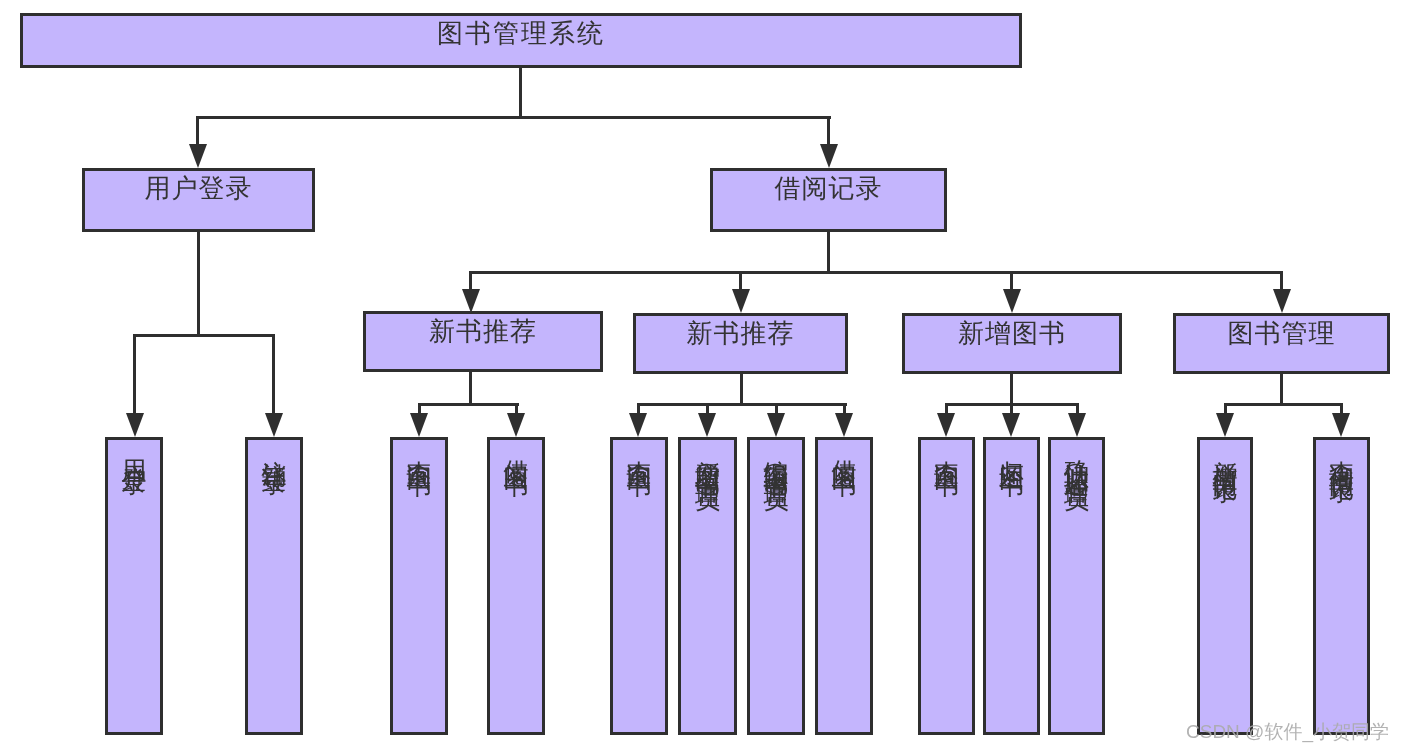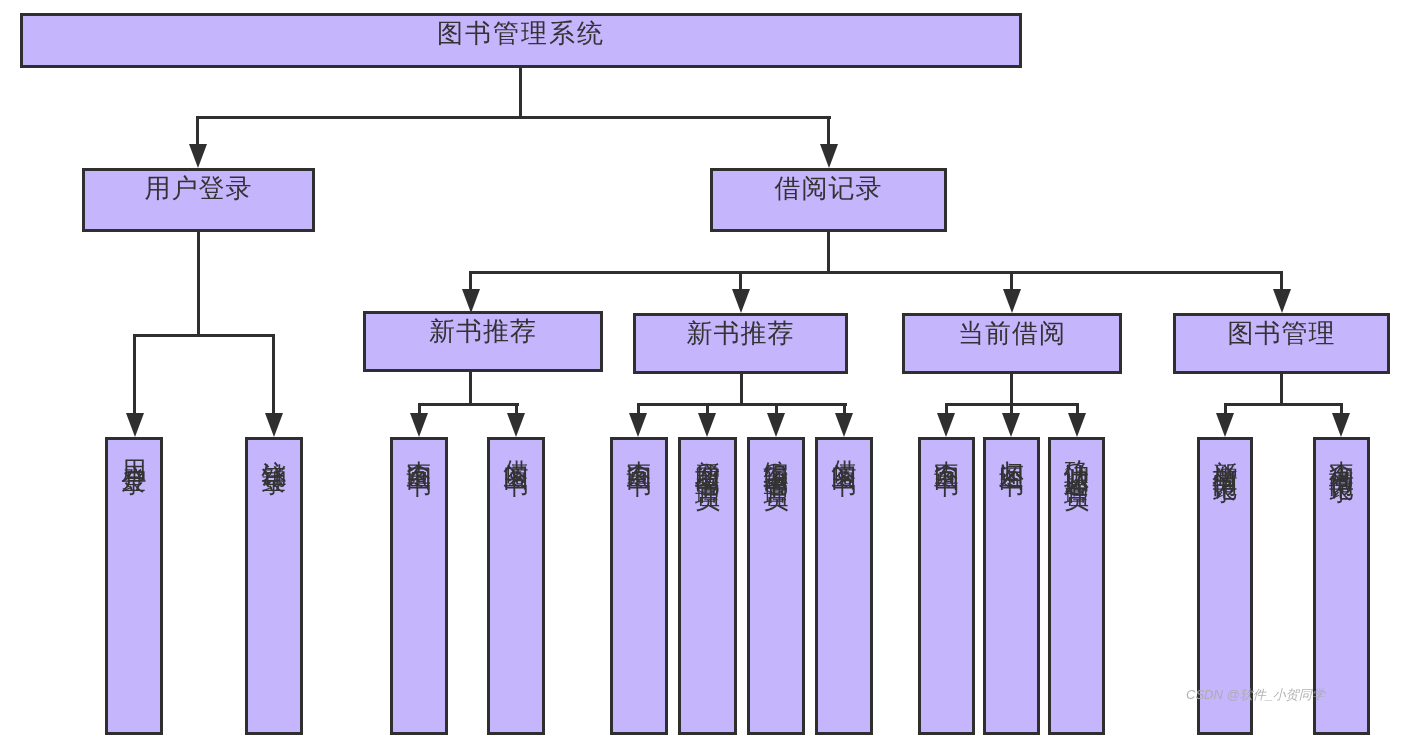--- a/index.html
+++ b/index.html
@@ -36,27 +36,26 @@
   .tri {
     position: absolute;
     width: 0; height: 0;
     border-left: 9px solid transparent;
     border-right: 9px solid transparent;
     border-top: 24px solid #2f2f2f;
   }
   .watermark {
     position: absolute;
     left: 1186px;
-    top: 686px;
-    font-size: 13px;
+    top: 719px;
+    font-size: 19px;
     color: #ababab;
     opacity: 0.9;
     white-space: nowrap;
     z-index: 6;
-    font-style: italic;
   }
 </style>
 </head>
 <body>
 
 <div class="canvas">
 
   <div class="box lvl1" style="left:20px; top:13px; width:1002px; height:55px;">
     <span>图书管理系统</span>
   </div>
@@ -93,21 +92,21 @@
   <div class="v-line" style="left:1280px; top:271px; height:20px;"></div>
   <div class="tri" style="left:1273px; top:289px;"></div>
 
   <div class="box lvl3" style="left:363px; top:311px; width:240px; height:61px;">
     <span>新书推荐</span>
   </div>
   <div class="box lvl3" style="left:633px; top:313px; width:215px; height:61px;">
     <span>新书推荐</span>
   </div>
   <div class="box lvl3" style="left:902px; top:313px; width:220px; height:61px;">
-    <span>当前借阅</span>
+    <span>新增图书</span>
   </div>
   <div class="box lvl3" style="left:1173px; top:313px; width:217px; height:61px;">
     <span>图书管理</span>
   </div>
 
   <div class="v-line" style="left:469px; top:372px; height:34px;"></div>
   <div class="h-line" style="left:418px; top:403px; width:101px;"></div>
   <div class="v-line" style="left:418px; top:403px; height:12px;"></div>
   <div class="tri" style="left:410px; top:413px;"></div>
   <div class="v-line" style="left:515px; top:403px; height:12px;"></div>

